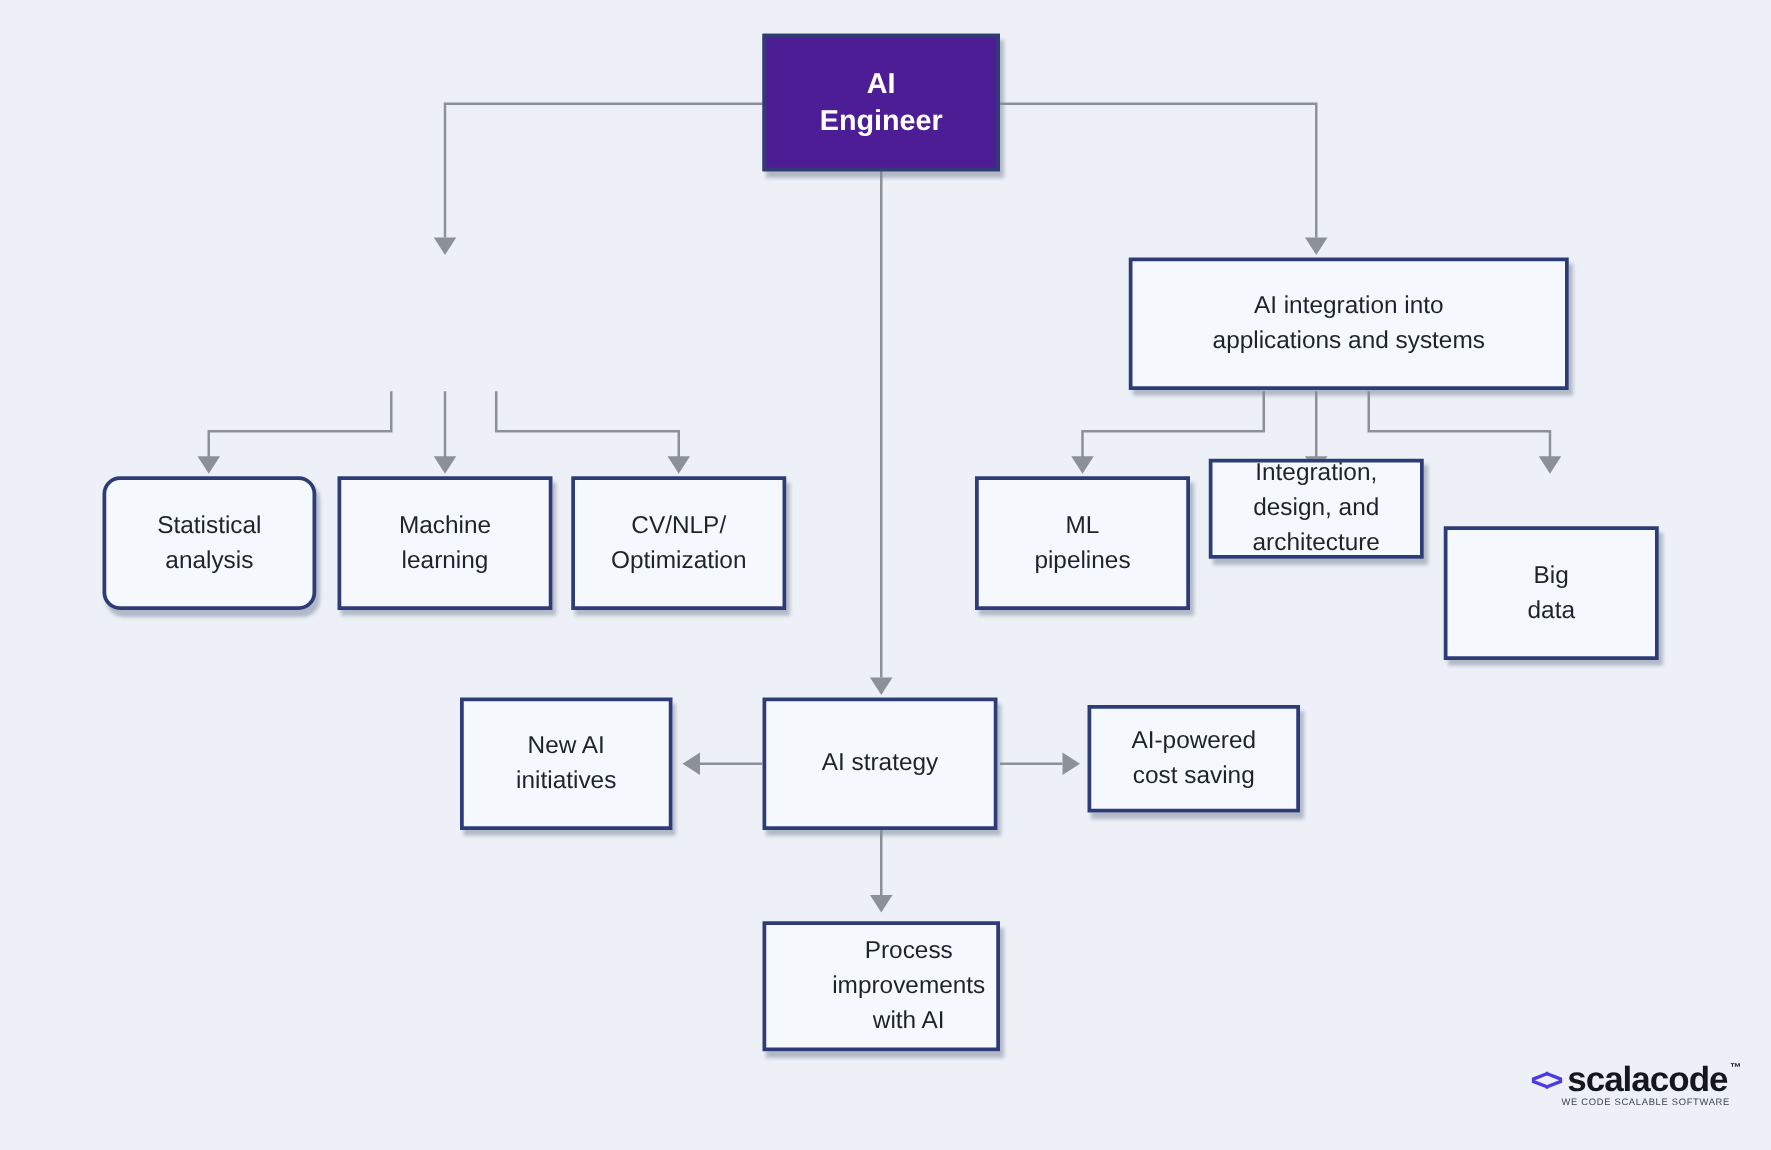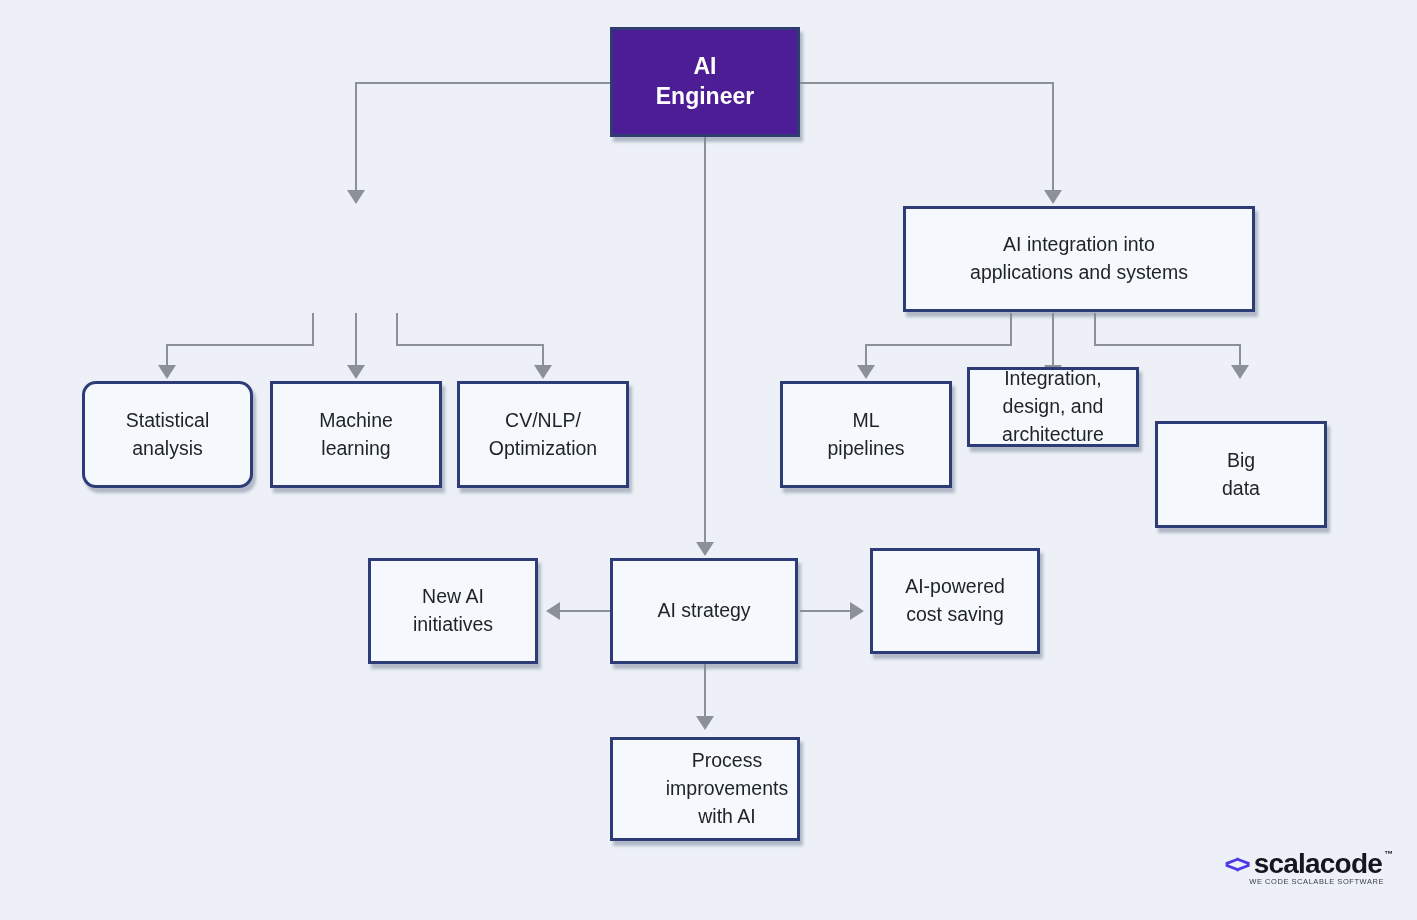--- a/index.html
+++ b/index.html
@@ -47,21 +47,21 @@
   .n-left-branch   { left: 190px;  top: 206px; width: 332px; height: 106px; }
   .n-right-branch  { left: 903px;  top: 206px; width: 352px; height: 106px; }
   .n-stat          { left: 82px;   top: 381px; width: 171px; height: 107px; border-radius: 14px; }
   .n-ml            { left: 270px;  top: 381px; width: 172px; height: 107px; }
   .n-cv            { left: 457px;  top: 381px; width: 172px; height: 107px; }
   .n-mlp           { left: 780px;  top: 381px; width: 172px; height: 107px; }
   .n-integ         { left: 967px;  top: 367px; width: 172px; height: 80px; }
   .n-big           { left: 1155px; top: 381px; width: 172px; height: 107px; margin-top: 40px; }
   .n-newai         { left: 368px;  top: 558px; width: 170px; height: 106px; }
   .n-strategy      { left: 610px;  top: 558px; width: 188px; height: 106px; }
-  .n-powered       { left: 870px;  top: 548px; width: 170px; height: 106px; }
+  .n-powered       { left: 870px;  top: 564px; width: 170px; height: 86px; }
   .n-process       { left: 610px;  top: 737px; width: 190px; height: 104px; padding-left: 44px; }
 
   .logo {
     position: absolute;
     left: 1198px;
     top: 848px;
     width: 195px;
     text-align: right;
   }
   .logo-row {

